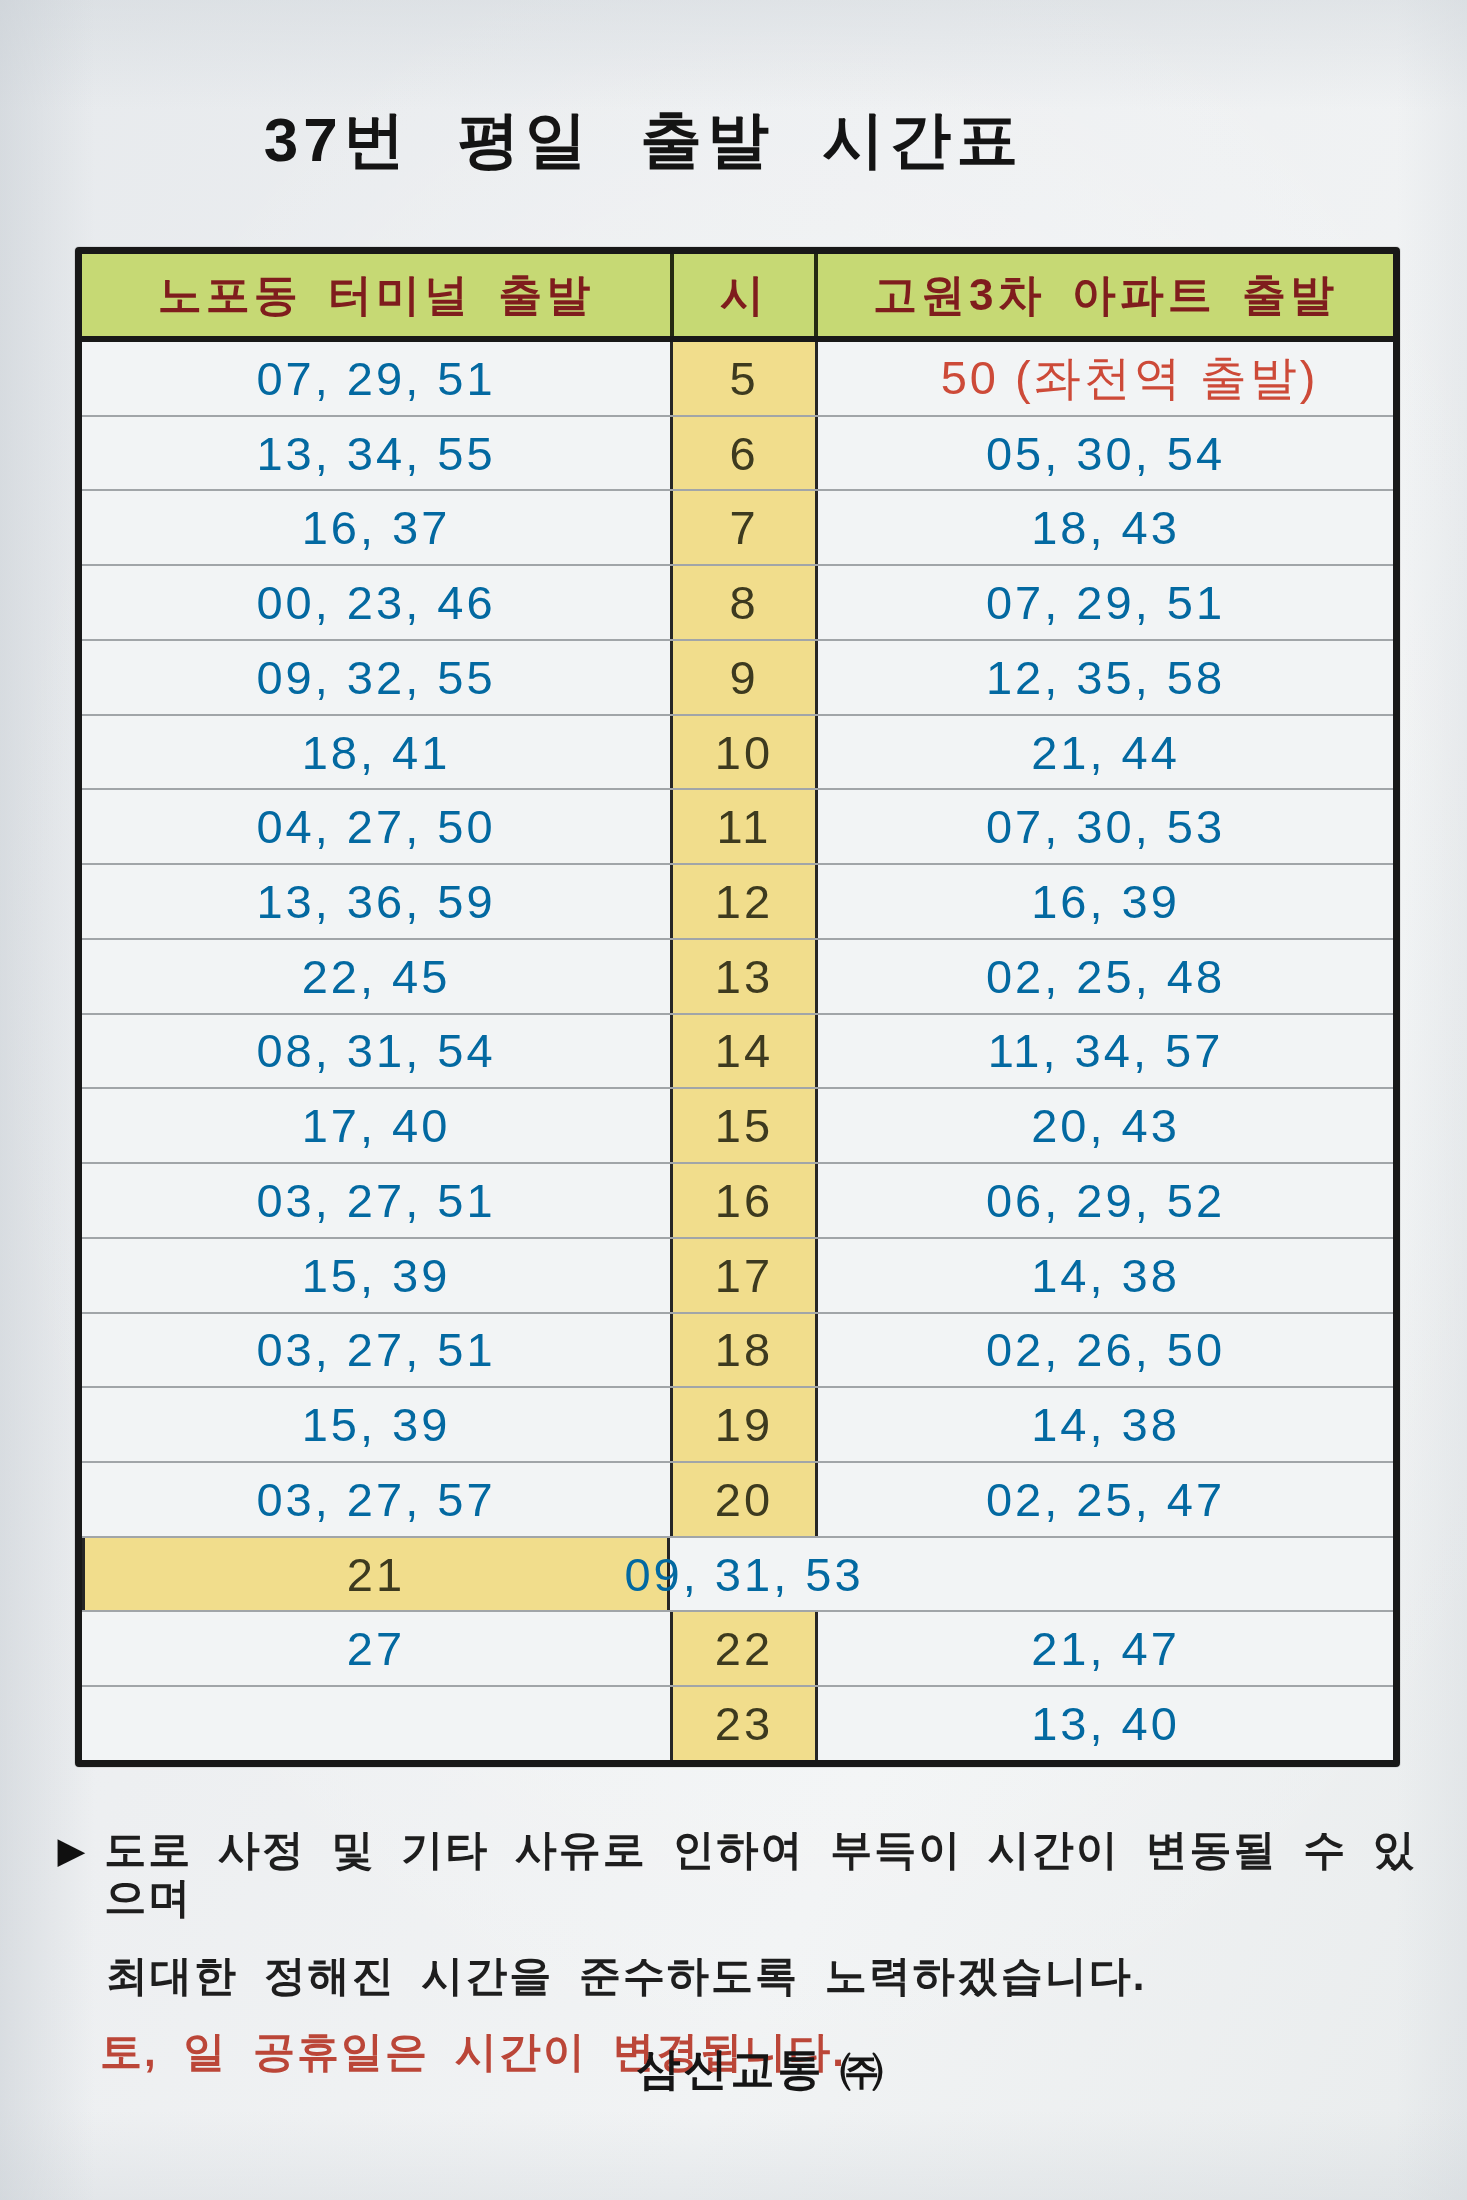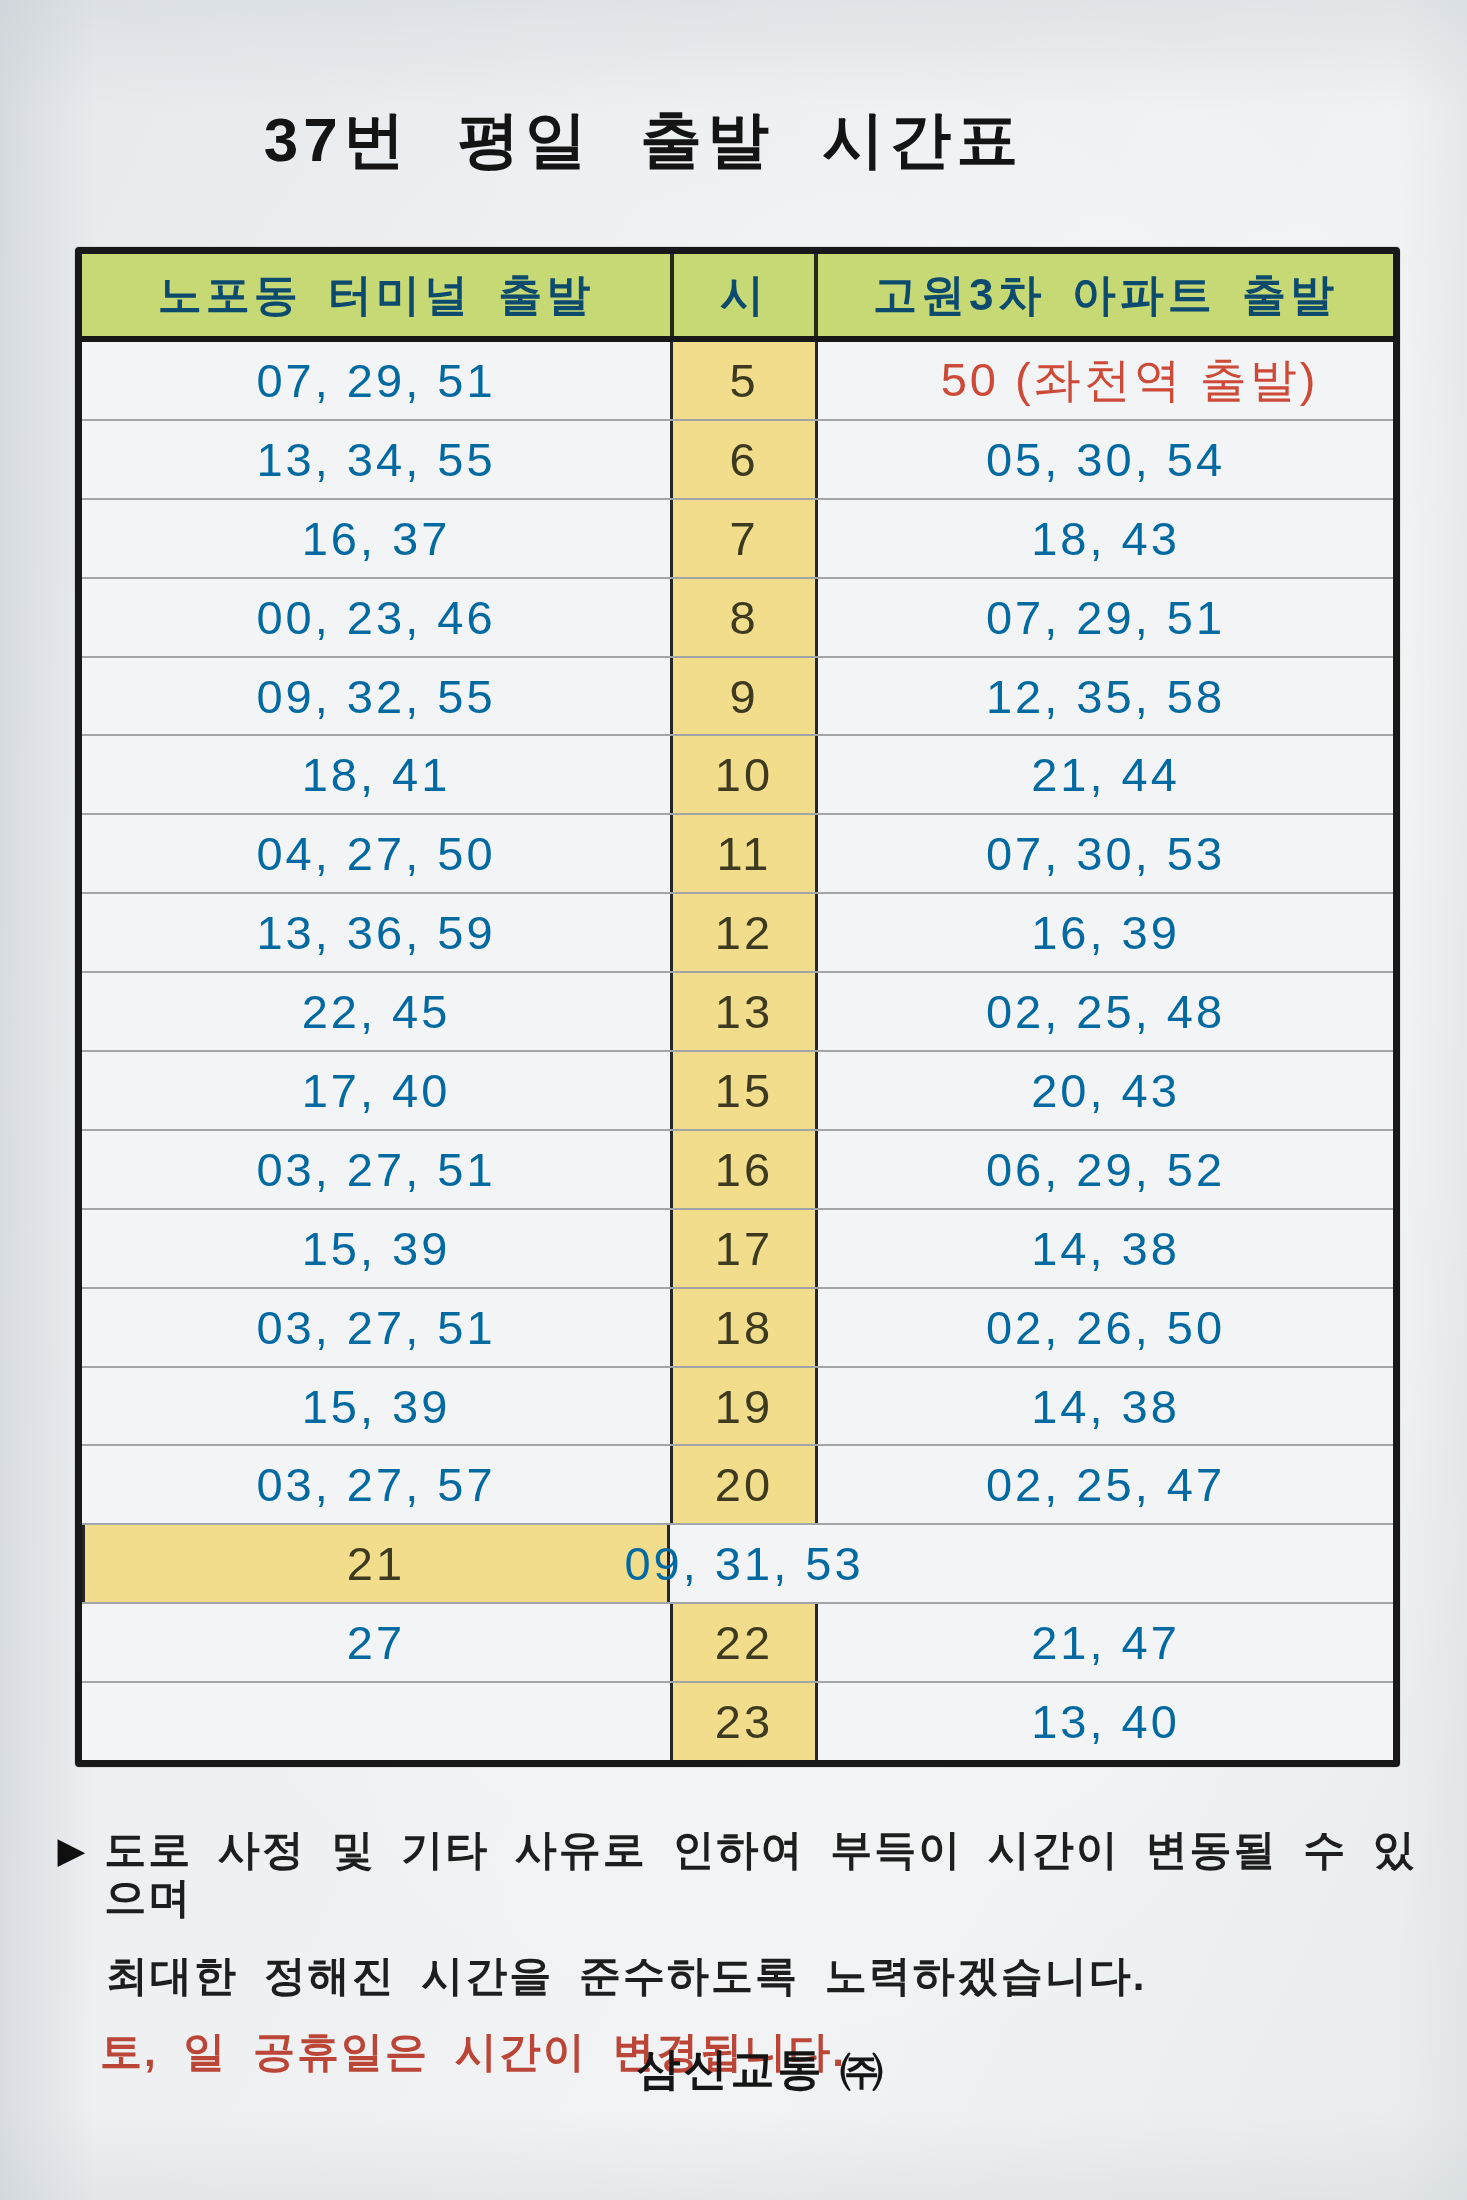--- a/index.html
+++ b/index.html
@@ -37,21 +37,21 @@
     box-shadow:0 0 0 1px rgba(0,0,0,.08);
   }
   .thead{
     flex:0 0 82px;
     display:grid; grid-template-columns:588px 148px 1fr;
     background:var(--header-bg, #c6d974);
     border-bottom:6px solid var(--border, #181818);
   }
   .th{
     display:flex; align-items:center; justify-content:center;
-    font-size:44px; font-weight:bold; color:#0c4a6e;
+    font-size:44px; font-weight:bold; color:#7f1d1d;
     letter-spacing:4px; word-spacing:10px; white-space:nowrap;
   }
   .th.hour{ border-left:4px solid #242a12; border-right:4px solid #242a12; }
   .tbody{ flex:1 1 auto; display:flex; flex-direction:column; }
   .t-row{ flex:1 1 0; display:grid; grid-template-columns:588px 148px 1fr; }
   .t-row + .t-row{ border-top:2px solid rgba(80,86,92,.5); }
   .td{
     display:flex; align-items:center; justify-content:center;
     font-size:47px; color:#0369a1; letter-spacing:3px; white-space:nowrap;
   }
@@ -137,20 +137,25 @@
       <div class="td hour">12</div>
       <div class="td right">16, 39</div>
     </div>
 
     <div class="t-row">
       <div class="td left">22, 45</div>
       <div class="td hour">13</div>
       <div class="td right">02, 25, 48</div>
     </div>
 
+    <div class="t-row">
+      <div class="td left">08, 31, 54</div>
+      <div class="td hour">14</div>
+      <div class="td right">11, 34, 57</div>
+    </div>
 
     <div class="t-row">
       <div class="td left">17, 40</div>
       <div class="td hour">15</div>
       <div class="td right">20, 43</div>
     </div>
 
     <div class="t-row">
       <div class="td left">03, 27, 51</div>
       <div class="td hour">16</div>

